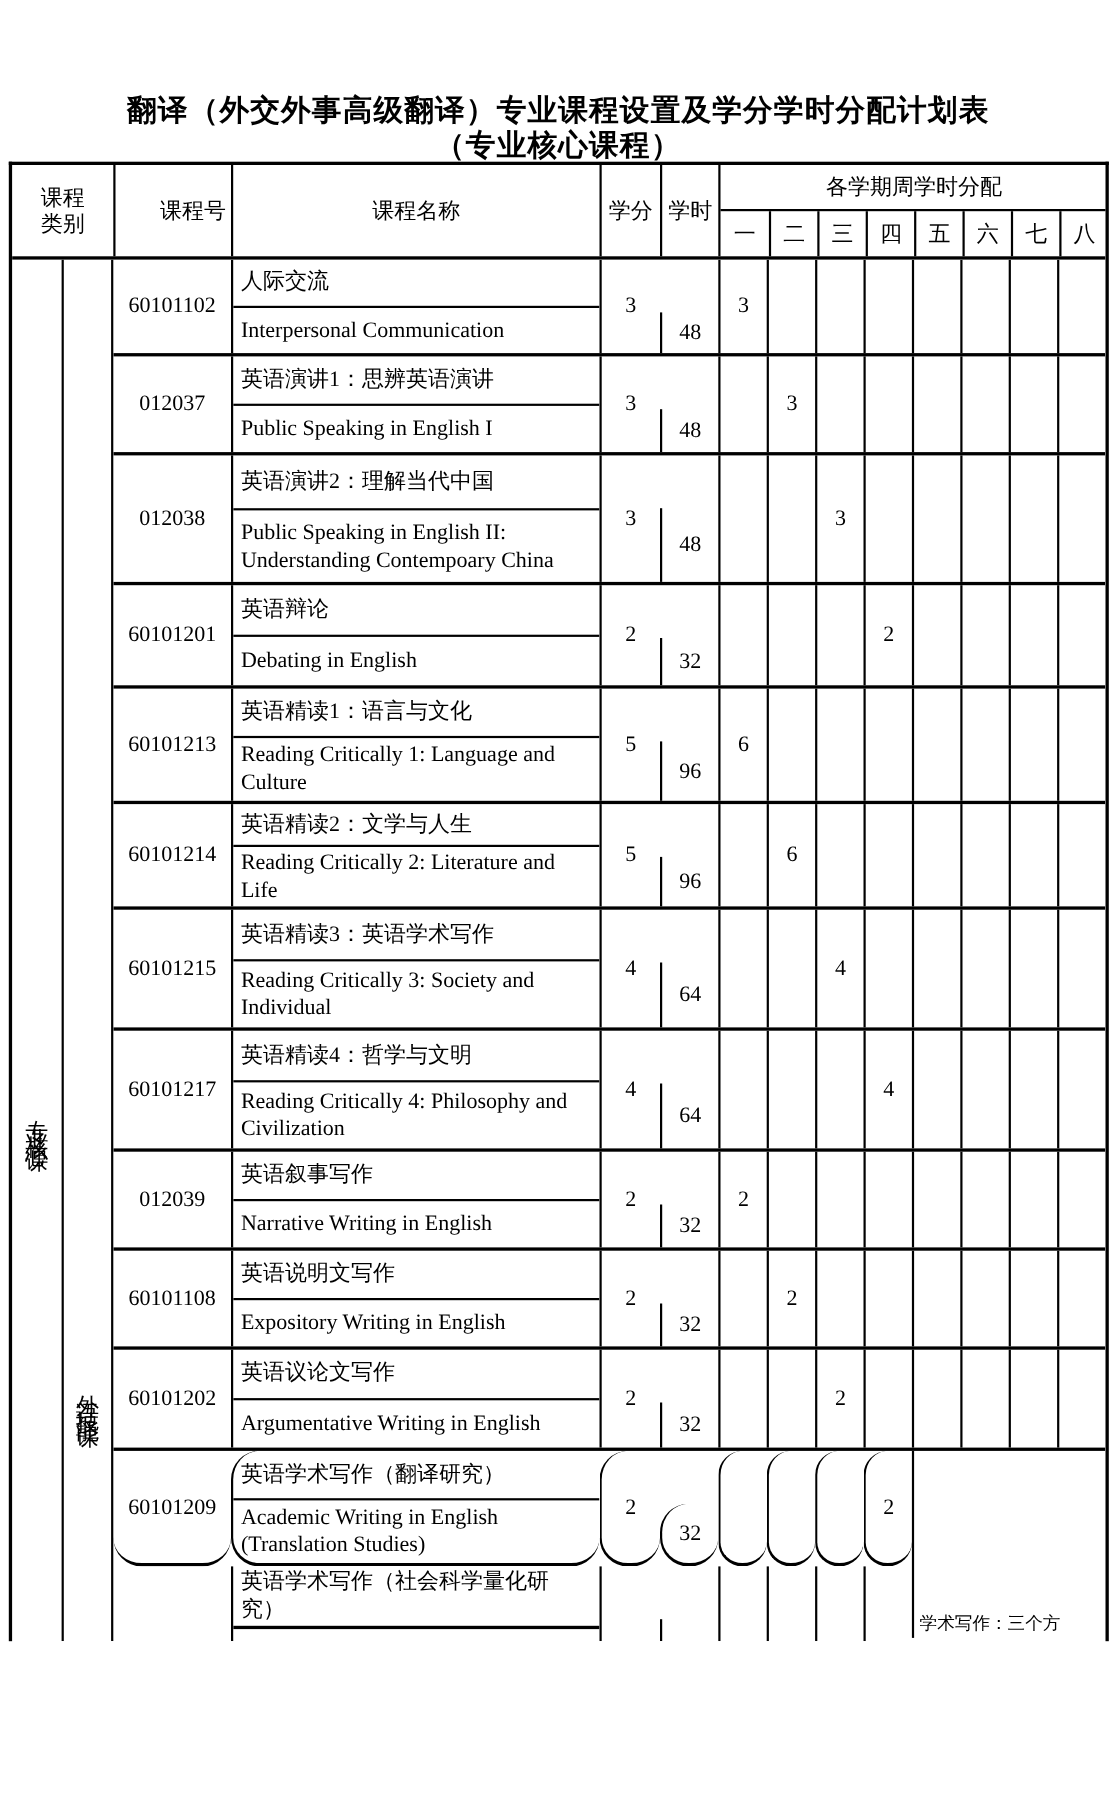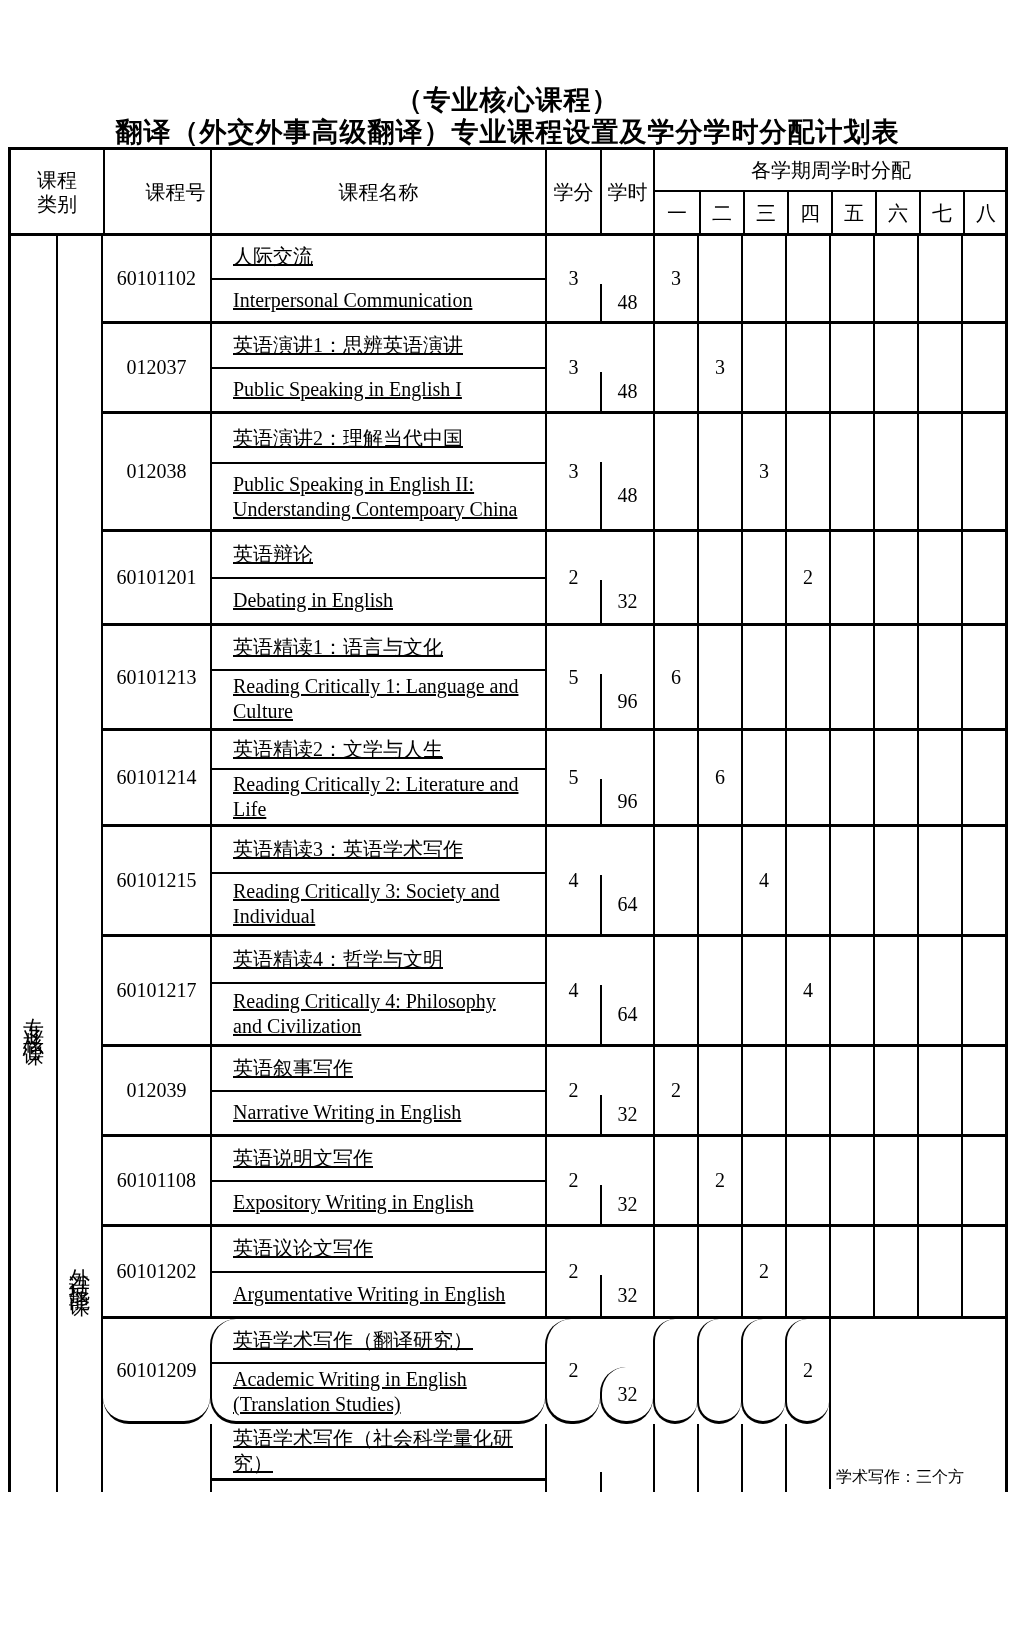--- a/index.html
+++ b/index.html
@@ -48,21 +48,21 @@
   .row.no-bb { border-bottom:none; }
   .cell { border-left:2px solid #000; display:flex; align-items:center; justify-content:center;
           font-size:20px; overflow:hidden; }
   .c-code  { width:107px; flex:0 0 107px; border-left:none; }
   .c-name  { width:335px; flex:0 0 335px; flex-direction:column; align-items:stretch; justify-content:flex-start; }
   .c-cred  { width:55px; flex:0 0 55px; }
   .c-hours { width:53px; flex:0 0 53px;margin-top:48px; }
   .c-sem   { width:44px; flex:0 0 44px; }
   .c-spacer{ flex:1; border-left:none; }
 
-  .cn, .en { display:flex; align-items:center; padding:2px 21px; line-height:25px; text-align:left;text-decoration:underline; }
+  .cn, .en { display:flex; align-items:center; padding:2px 7px; line-height:25px; text-align:left; }
   .cn { flex:50 1 0; border-bottom:2px solid #000; }
   .en { flex:50 1 0; }
   .row.tall .cn { flex:42 1 0; }
   .row.tall .en { flex:58 1 0; }
   .row.r13 .cn { flex:0 0 55px; border-bottom:3px solid #000; }
   .row.r13 .en { flex:1; }
 
   .h88{height:88px;flex:0 0 88px} .h90{height:90px;flex:0 0 90px} .h92{height:92px;flex:0 0 92px}
   .h94{height:94px;flex:0 0 94px} .h96{height:96px;flex:0 0 96px} .h105{height:105px;flex:0 0 105px}
   .h110{height:110px;flex:0 0 110px} .h118{height:118px;flex:0 0 118px} .h130{height:130px;flex:0 0 130px}
@@ -73,22 +73,22 @@
 
   .merged-note { position:absolute; left:726px; top:1083px; width:176px; height:170px;
                  border-left:2px solid #000; overflow:hidden; }
   .merged-note .note-text { position:absolute; left:5px; top:145px; font-size:16px;
                             white-space:nowrap; line-height:26px; }
 </style>
 </head>
 <body>
 
 <div class="page-title">
+  <div>翻译（外交外事高级翻译）专业课程设置及学分学时分配计划表</div>
   <div>（专业核心课程）</div>
-  <div>翻译（外交外事高级翻译）专业课程设置及学分学时分配计划表</div>
 </div>
 
 <div class="tbl">
 
   <div class="thead">
     <div class="th th-cat">
       <span>课程</span>
       <span>类别</span>
     </div>
     <div class="th th-code">课程号</div>

